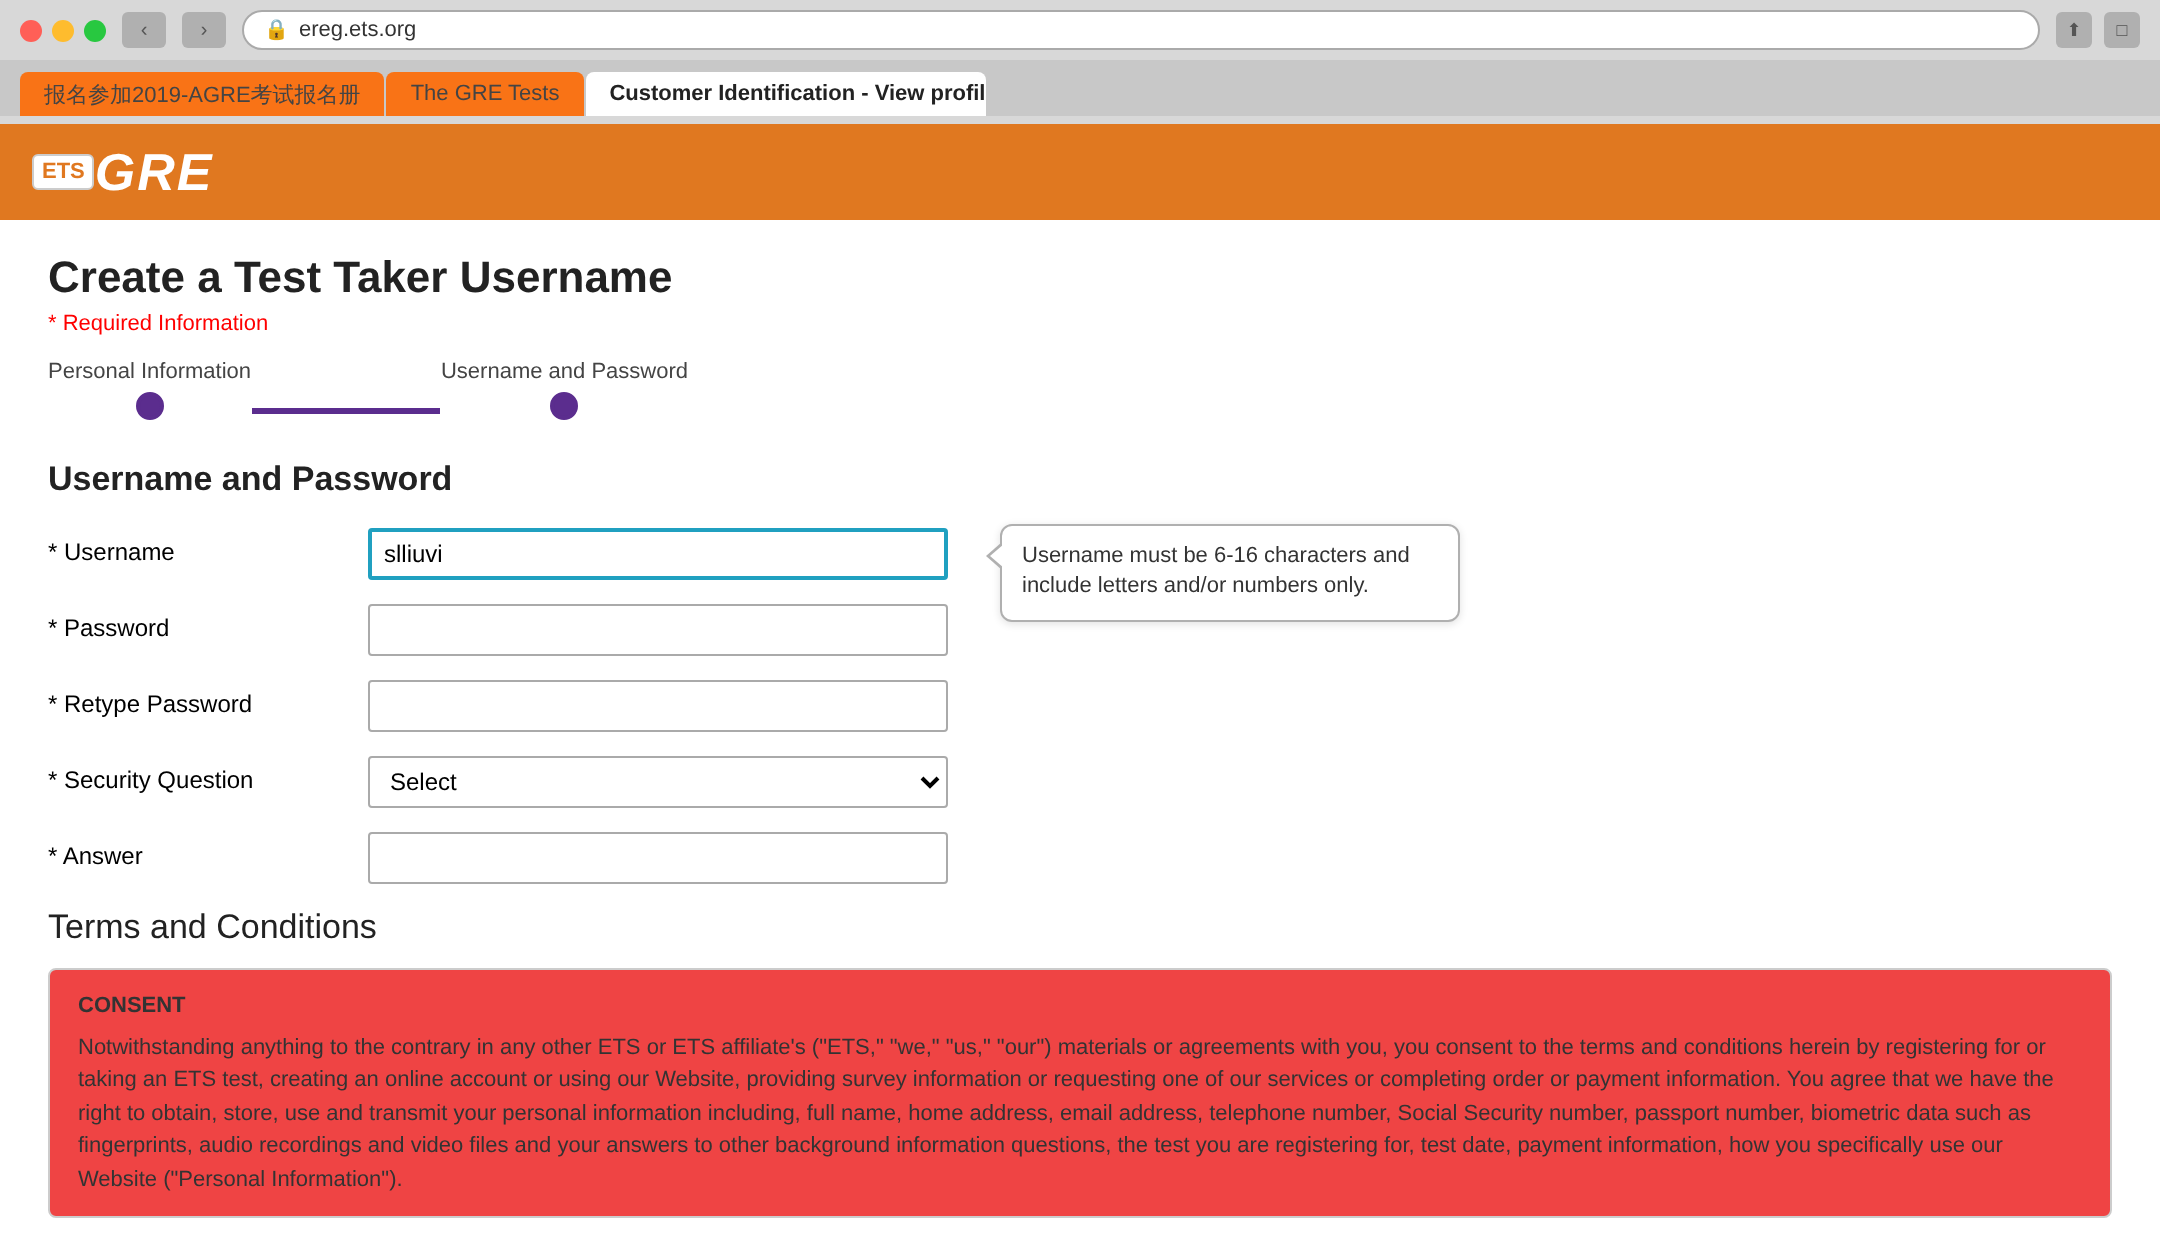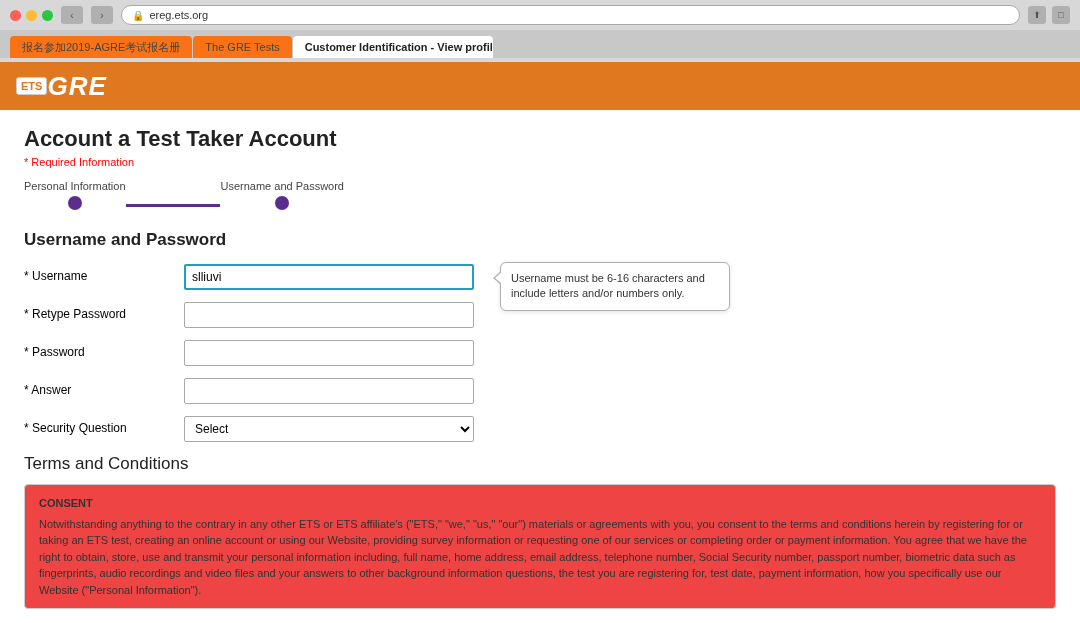--- a/index.html
+++ b/index.html
@@ -352,21 +352,21 @@
 
   <div class="header-bar">
     <div class="ets-logo">
       <span class="ets-badge">ETS</span>
       <span class="gre-text">GRE</span>
     </div>
   </div>
 
   <div class="main-area">
 
-    <h1 class="page-title">Account a Test Taker Account</h1>
+    <h1 class="page-title">Create a Test Taker Username</h1>
     <p class="required-note">
       <span>* Required Information</span>
     </p>
 
     <div class="progress-steps">
       <div class="step-container">
         <span class="step-label">Personal Information</span>
         <div class="step-dot"></div>
       </div>
       <div class="step-line"></div>
@@ -386,50 +386,50 @@
         <input class="form-input active-field" type="text" value="slliuvi" style="">
 
         <div class="tooltip-container">
           <div class="tooltip-arrow"></div>
           <span>Username must be 6-16 characters and include letters and/or numbers only.</span>
         </div>
       </div>
 
       <div class="form-row">
         <label class="form-label">
+          <span>* Password</span>
+        </label>
+        <input class="form-input" type="password" value="" style="">
+      </div>
+
+      <div class="form-row">
+        <label class="form-label">
           <span>* Retype Password</span>
         </label>
         <input class="form-input" type="password" value="" style="">
-      </div>
-
-      <div class="form-row">
-        <label class="form-label">
-          <span>* Password</span>
-        </label>
-        <input class="form-input" type="password" value="" style="">
-      </div>
-
-      <div class="form-row">
-        <label class="form-label">
-          <span>* Answer</span>
-        </label>
-        <input class="form-input" type="text" value="" style="">
       </div>
 
       <div class="form-row">
         <label class="form-label">
           <span>* Security Question</span>
         </label>
         <select class="form-select">
           <option>Select</option>
           <option>What is your mother's maiden name?</option>
           <option>What was the name of your first pet?</option>
           <option>What city were you born in?</option>
         </select>
       </div>
+
+      <div class="form-row">
+        <label class="form-label">
+          <span>* Answer</span>
+        </label>
+        <input class="form-input" type="text" value="" style="">
+      </div>
     </div>
 
     <div class="terms-section">
       <p class="terms-title">Terms and Conditions</p>
       <div class="terms-box">
         <p class="consent-label">CONSENT</p>
         <p>Notwithstanding anything to the contrary in any other ETS or ETS affiliate's ("ETS," "we," "us," "our") materials or agreements with you, you consent to the terms and conditions herein by registering for or taking an ETS test, creating an online account or using our Website, providing survey information or requesting one of our services or completing order or payment information. You agree that we have the right to obtain, store, use and transmit your personal information including, full name, home address, email address, telephone number, Social Security number, passport number, biometric data such as fingerprints, audio recordings and video files and your answers to other background information questions, the test you are registering for, test date, payment information, how you specifically use our Website ("Personal Information").</p>
       </div>
     </div>
 

